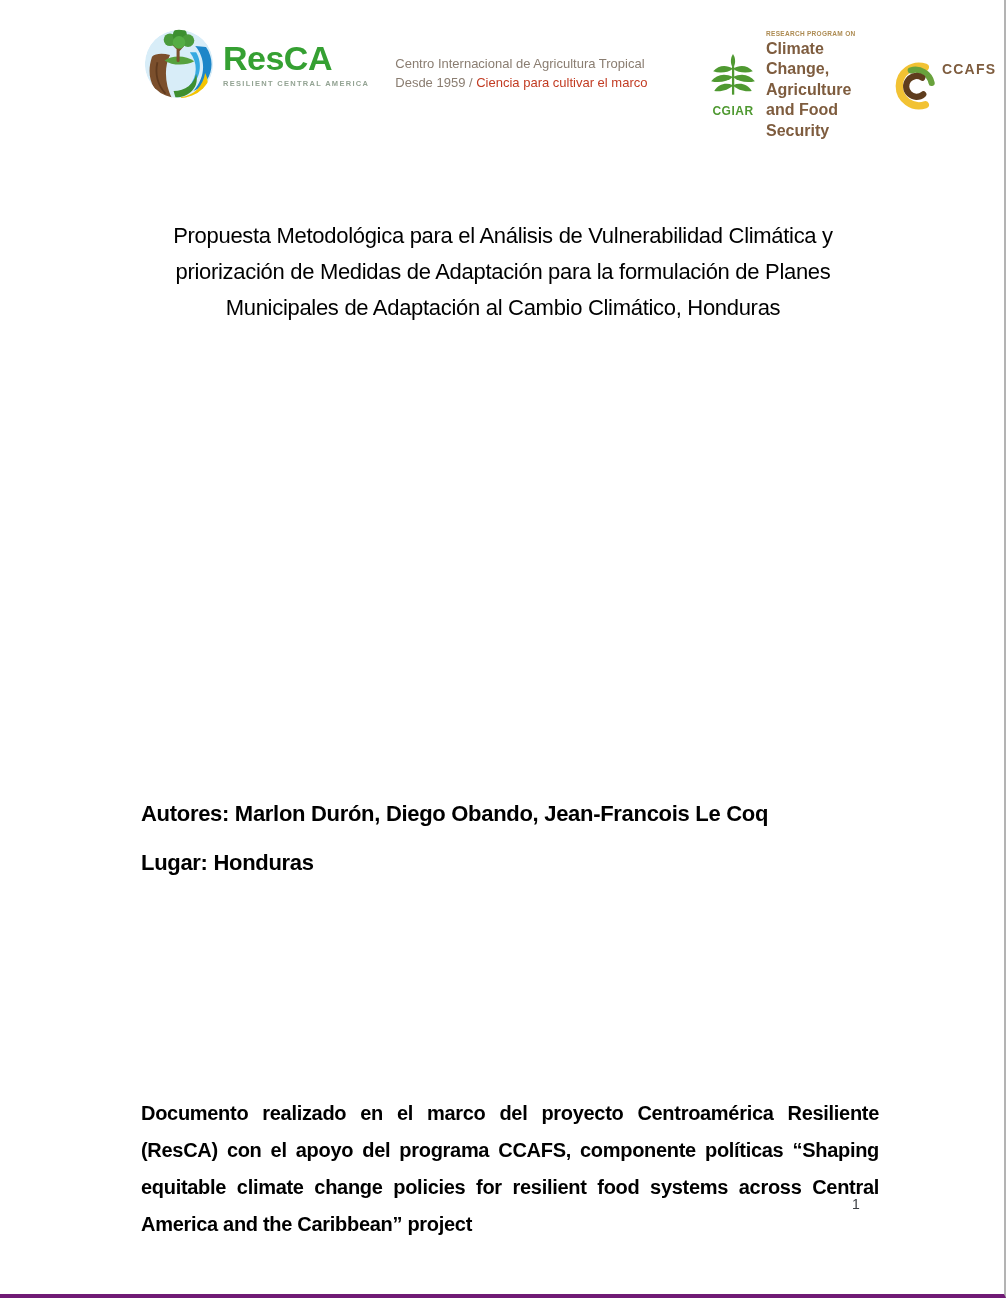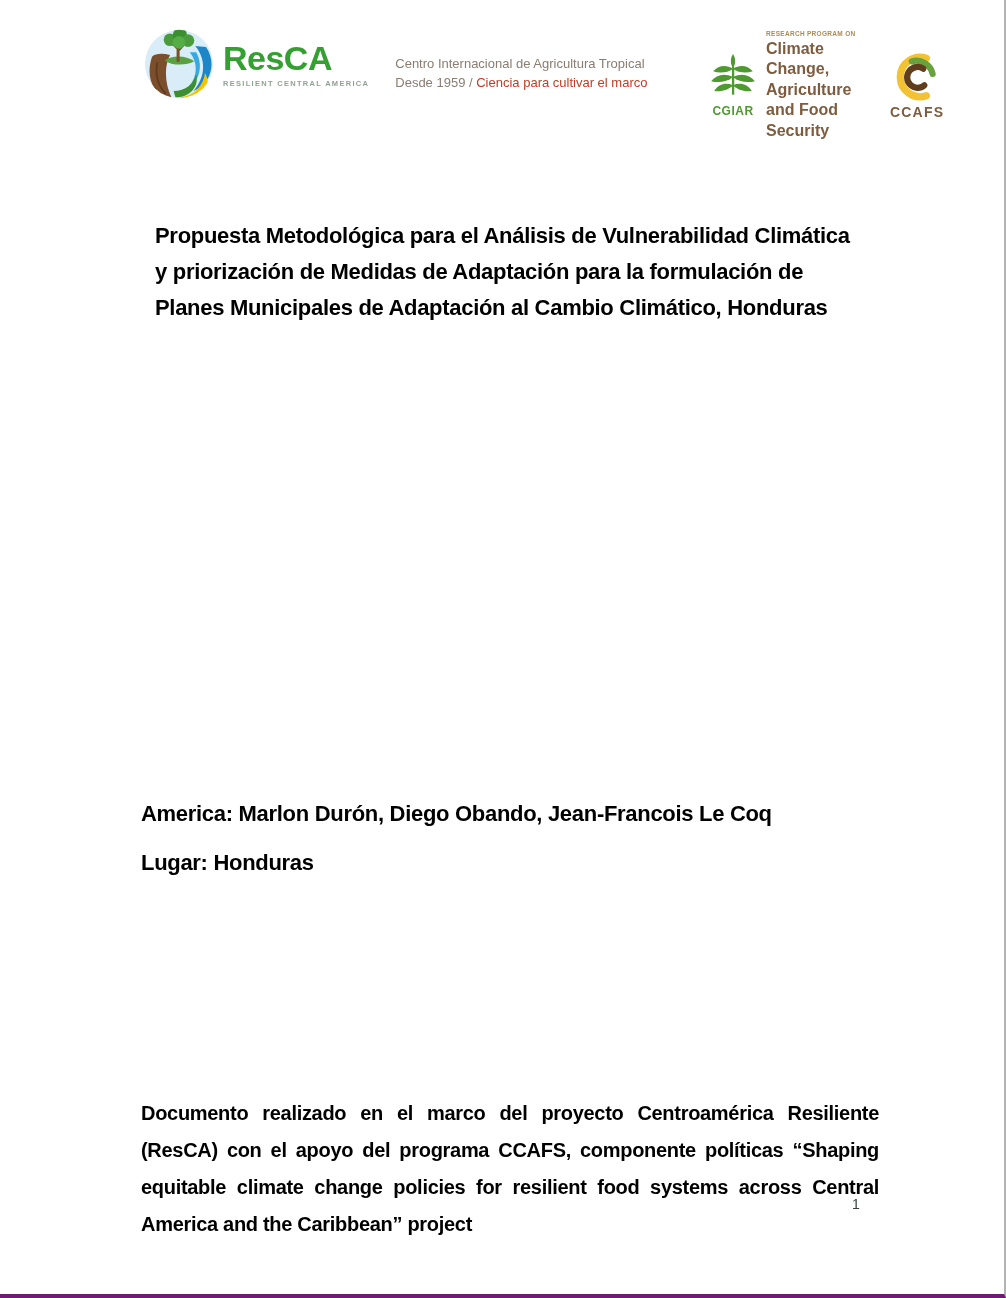--- a/index.html
+++ b/index.html
@@ -51,30 +51,30 @@
     letter-spacing:0.5px; margin-top:1px;
   }
   .ccafs-program { width:114px; display:flex; flex-direction:column; }
   .ccafs-kicker {
     font-size:6.5px; font-weight:bold; color:#ad8b52;
     letter-spacing:0.3px; margin-bottom:2px;
   }
   .ccafs-name {
     font-size:16px; font-weight:bold; color:#7e5c3e; line-height:1.28;
   }
-  .ccafs { display:flex; flex-direction:column; align-items:center; }
+  .ccafs { display:flex; flex-direction:row; }
   .ccafs-word {
     font-size:14px; font-weight:bold; color:#7e5c3e;
     letter-spacing:1.2px; margin-top:1px;
   }
 
   
   .doc-title {
     position:absolute; top:206px; left:155px; width:696px;
-    font-size:22px; font-weight:bold; text-align:left;
+    font-size:22px; font-weight:normal; text-align:center;
     line-height:36px; letter-spacing:-0.3px; color:#000000;margin-top:12px;
   }
   .meta { position:absolute; top:801px; left:141px; width:780px; }
   .meta p {
     margin:0 0 23px 0; font-size:22px; font-weight:bold;
     letter-spacing:-0.3px; color:#000000;
   }
   .footer-note {
     position:absolute; top:1075px; left:141px; width:738px;
     font-size:20px; font-weight:bold; text-align:justify;
@@ -156,21 +156,21 @@
         <path d="M20,10 A16,16 0 0 1 40,22" fill="none" stroke="#69a23c" stroke-width="6" stroke-linecap="round"></path>
         <path d="M31,17 A10,10 0 1 0 32,33" fill="none" stroke="#5f3d1d" stroke-width="6" stroke-linecap="round"></path>
       </svg>
       <span class="ccafs-word">CCAFS</span>
     </div>
   </div>
 
   <h1 class="doc-title">Propuesta Metodológica para el Análisis de Vulnerabilidad Climática y priorización de Medidas de Adaptación para la formulación de Planes Municipales de Adaptación al Cambio Climático, Honduras</h1>
 
   <div class="meta">
-    <p>America: Marlon Durón, Diego Obando, Jean-Francois Le Coq</p>
+    <p>Autores: Marlon Durón, Diego Obando, Jean-Francois Le Coq</p>
     <p>Lugar: Honduras</p>
   </div>
 
   <p class="footer-note">Documento realizado en el marco del proyecto Centroamérica Resiliente (ResCA) con el apoyo del programa CCAFS, componente políticas “Shaping equitable climate change policies for resilient food systems across Central America and the Caribbean” project</p>
 
   <span class="page-number">1</span>
 
 </div>
 
 </body></html>

